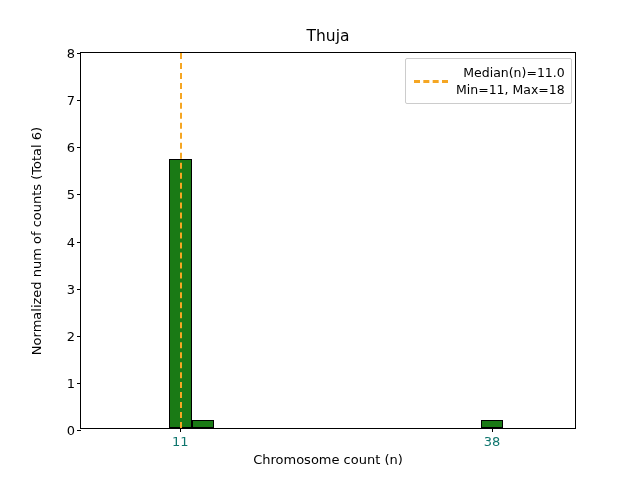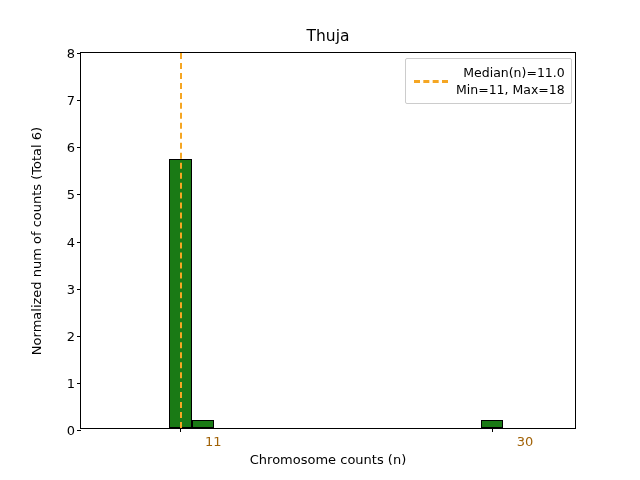--- a/index.html
+++ b/index.html
@@ -111,22 +111,21 @@
     width: 0;
     border-left: 1.2px solid #000;
   }
   .xtick-label {
     position: absolute;
     top: calc(100% + 7px);
     transform: translateX(-50%);
     font-size: 13px;
     line-height: 14px;
     white-space: nowrap;
-    color: #a16207;
-    margin-left: 33px;
+    color: #0f766e;
   }
 
   #xlabel {
     position: absolute;
     left: 80px;
     top: 452px;
     width: 496px;
     text-align: center;
     font-size: 13px;
     white-space: nowrap;
@@ -196,35 +195,35 @@
         <div class="ytick-label" style="top: 94.25px;">6</div>
         <div class="ytick" style="top: 47.125px;"></div>
         <div class="ytick-label" style="top: 47.125px;">7</div>
         <div class="ytick" style="top: 0px;"></div>
         <div class="ytick-label" style="top: 0px;">8</div>
       </div>
     <div id="xaxis-ticks">
         <div class="xtick" style="left: 99.2px;"></div>
         <div class="xtick-label" style="left: 99.2px;">11</div>
         <div class="xtick" style="left: 410.971px;"></div>
-        <div class="xtick-label" style="left: 410.971px;">30</div>
+        <div class="xtick-label" style="left: 410.971px;">38</div>
       </div>
 
     <div id="bars-layer">
         <div class="bar" style="left: 87.8629px; width: 22.6743px; height: 268.613px; background: rgb(26, 122, 21); border-color: rgb(0, 0, 0);"></div>
         <div class="bar" style="left: 110.537px; width: 22.6743px; height: 8.01125px; background: rgb(26, 122, 21); border-color: rgb(0, 0, 0);"></div>
         <div class="bar" style="left: 399.634px; width: 22.6743px; height: 8.01125px; background: rgb(26, 122, 21); border-color: rgb(0, 0, 0);"></div>
       </div>
     <div id="median-layer">
         <div class="median-line" style="left: 99.2px; border-left-color: rgb(245, 166, 35);"></div>
       </div>
 
   </div>
 
-  <div id="xlabel">Chromosome counts (n)</div>
+  <div id="xlabel">Chromosome count (n)</div>
 
   <div id="legend">
     <div id="legend-handle"></div>
     <div id="legend-texts">
       <span>Median(n)=11.0</span>
       <span>Min=11, Max=18</span>
     </div>
   </div>
 
 </div>

